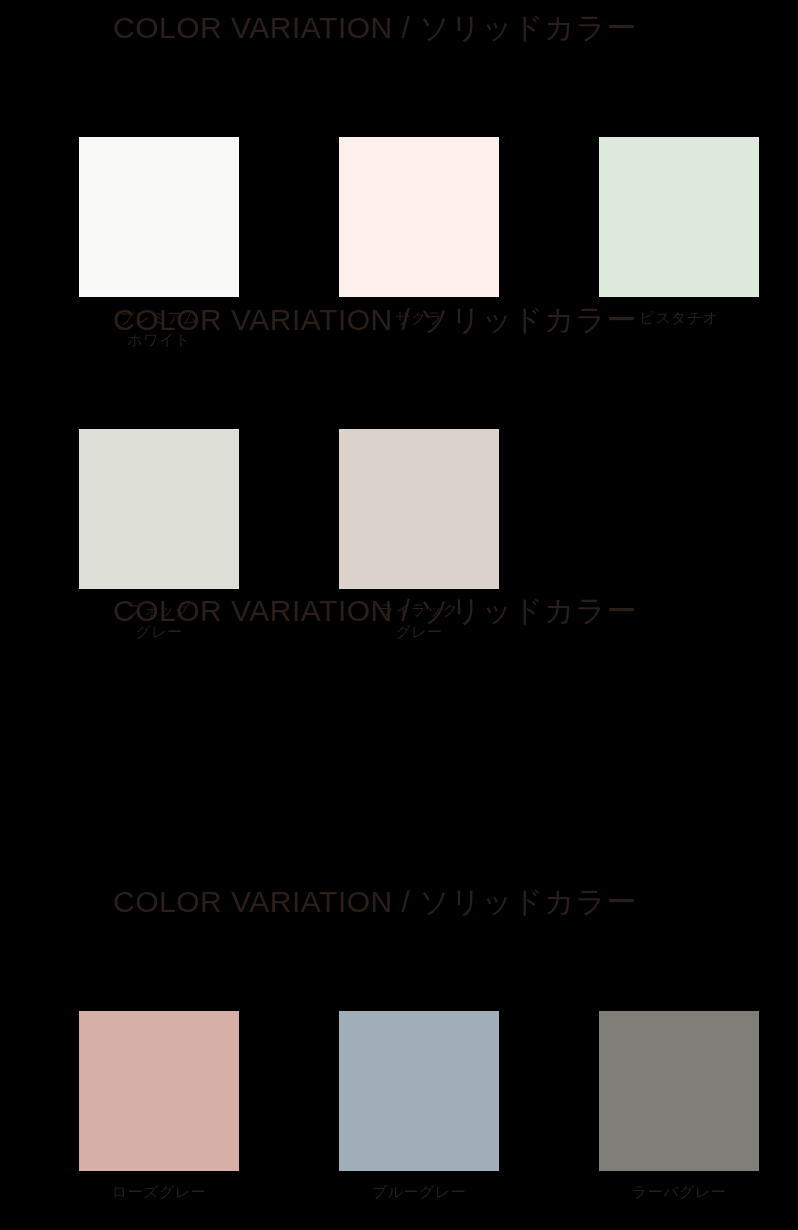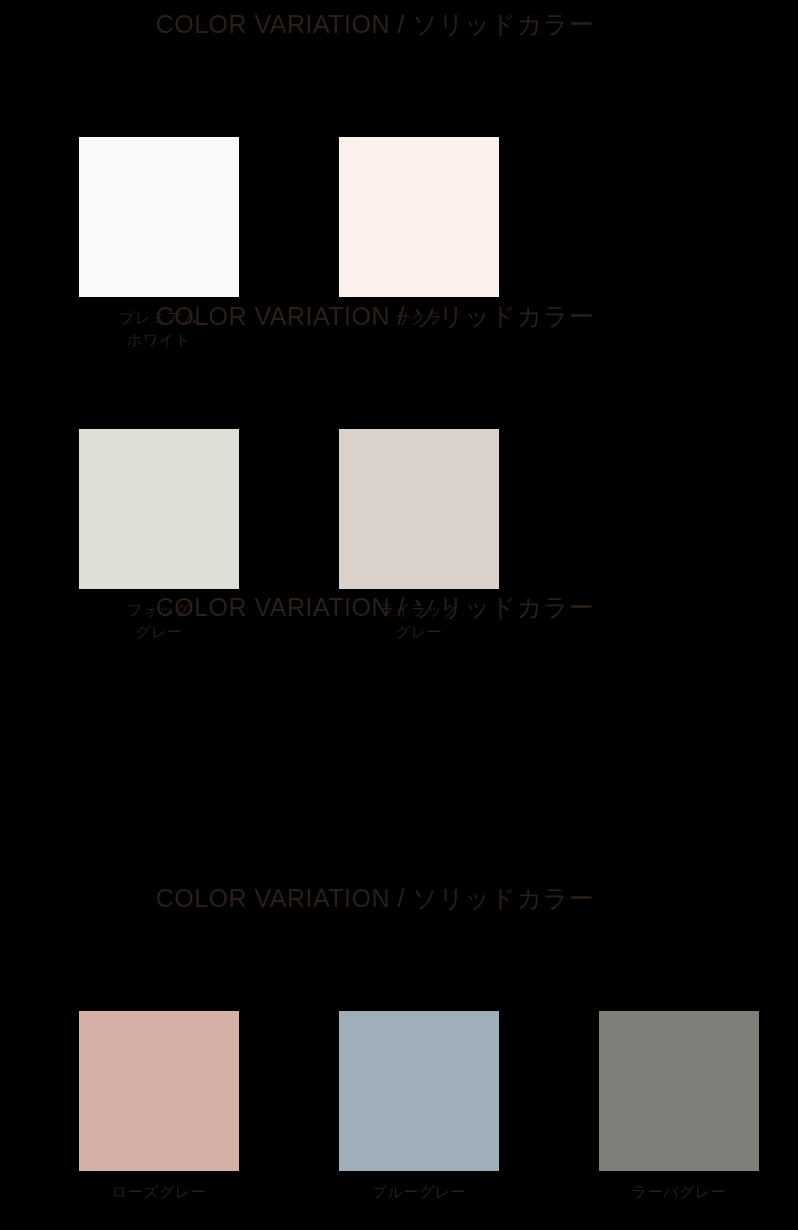--- a/index.html
+++ b/index.html
@@ -22,21 +22,21 @@
     width: 798px;
     height: 1230px;
   }
 
   .section-title {
     position: absolute;
     left: 0;
     top: 8px;
     width: 750px;
     text-align: center;
-    font-size: 25px;
+    font-size: 30px;
     letter-spacing: 0.5px;
     color: #2B1F1A;
     white-space: nowrap;
     font-weight: 400;
   }
 
   .swatch-grid {
     position: absolute;
     left: 79px;
     top: 137px;
@@ -77,20 +77,24 @@
       <div class="swatch-grid">
         <div class="swatch-col c0">
           <div class="swatch-chip" style="background: rgb(249, 250, 248);"></div>
           <div class="swatch-label">プレミアム
 ホワイト</div>
         </div>
         <div class="swatch-col c1">
           <div class="swatch-chip" style="background: rgb(252, 239, 236);"></div>
           <div class="swatch-label">サクラ</div>
         </div>
+        <div class="swatch-col c2">
+          <div class="swatch-chip" style="background: rgb(222, 232, 221);"></div>
+          <div class="swatch-label">ピスタチオ</div>
+        </div>
       </div>
     </div>
     <div class="layer" style="top: 292px;">
       <div class="section-title">COLOR VARIATION / ソリッドカラー</div>
       <div class="swatch-grid">
         <div class="swatch-col c0">
           <div class="swatch-chip" style="background: rgb(222, 223, 214);"></div>
           <div class="swatch-label">フォッグ
 グレー</div>
         </div>

